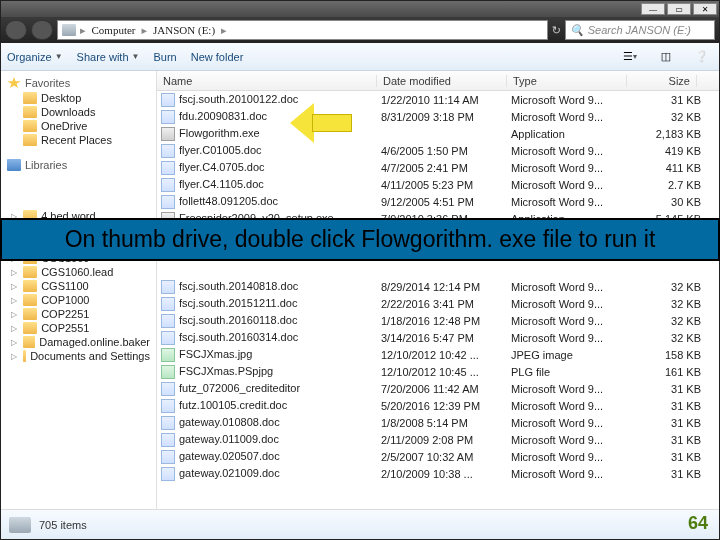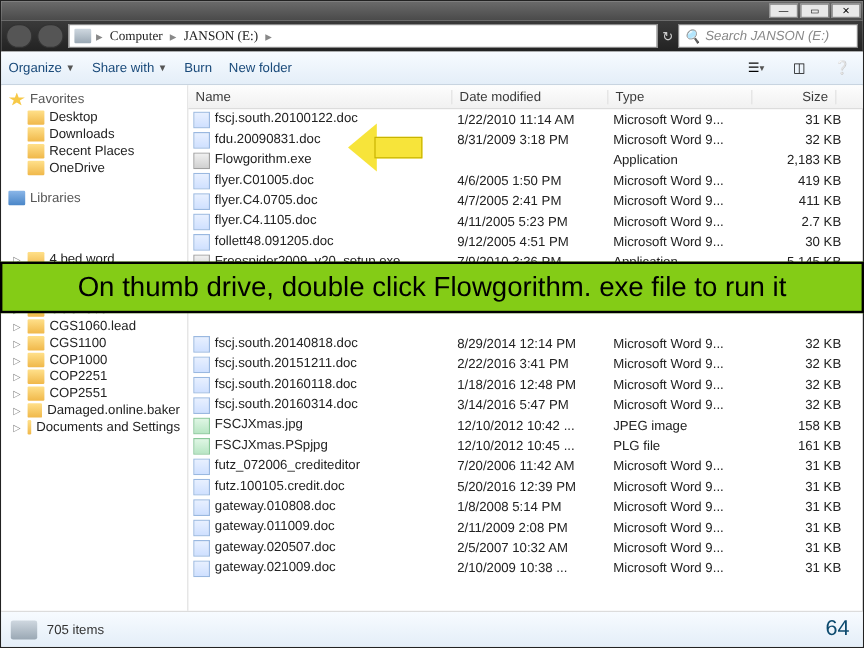--- a/index.html
+++ b/index.html
@@ -37,25 +37,25 @@
 .rows { flex: 1; overflow: hidden; }
 .row { height: 17px; display: flex; align-items: center; padding-left: 4px; }
 .row .cell { white-space: nowrap; overflow: hidden; color: #222; }
 .row .c-name { display: flex; align-items: flex-start; gap: 4px; }
 .fi { width: 14px; height: 14px; display: inline-block; background: #eef; border: 1px solid #bcd; }
 .fi.doc { background: linear-gradient(#e8f0ff,#cfe0ff); border-color: #9ab8e0; }
 .fi.exe { background: linear-gradient(#f0f0f0,#d0d0d0); border-color: #a0a0a0; }
 .fi.img { background: linear-gradient(#dff6e4,#b8e6c4); border-color: #8ac89a; }
 .status { height: 30px; border-top: 1px solid #dcdcdc; background: linear-gradient(#f7fbff,#e4eef8); display: flex; align-items: center; padding: 12px 8px; gap: 8px; color: #333; }
 .status .drvico { width: 22px; height: 16px; background: linear-gradient(#cfd8e0,#9aa8b4); border-radius: 2px; }
-.overlay-callout { position: absolute; left: 0; top: 218px; width: 720px; background: #84cc16; border: 2px solid #000; padding: 6px 8px; font-size: 23px; text-align: center; }
+.overlay-callout { position: absolute; left: 0; top: 218px; width: 720px; background: #0369a1; border: 2px solid #000; padding: 6px 8px; font-size: 23px; text-align: center; }
 .arrow { position: absolute; left: 290px; top: 103px; width: 62px; height: 40px; }
 .arrow .shaft { position: absolute; left: 22px; top: 11px; width: 40px; height: 18px; background: #f7e43a; border: 1px solid #c8b400; }
 .arrow .head { position: absolute; left: 0; top: 0; width: 0; height: 0; border-top: 20px solid transparent; border-bottom: 20px solid transparent; border-right: 24px solid #f7e43a; }
-.pagenum { position: absolute; right: 12px; bottom: 6px; font-size: 18px; color: #0c4a6e; }
+.pagenum { position: absolute; right: 12px; bottom: 6px; font-size: 18px; color: #4d7c0f; font-weight: bold; }
 .tri { font-size: 8px; color: #555; }
 </style>
 </head>
 <body>
 
 <div class="window">
 
   <div class="titlebar">
     <div class="winbtn">—</div>
     <div class="winbtn">▭</div>
@@ -107,25 +107,25 @@
           <div class="sb-item">
             <span class="sb-icon ic-folder"></span>
             <span>Desktop</span>
           </div>
           <div class="sb-item">
             <span class="sb-icon ic-folder"></span>
             <span>Downloads</span>
           </div>
           <div class="sb-item">
             <span class="sb-icon ic-folder"></span>
+            <span>OneDrive</span>
+          </div>
+          <div class="sb-item">
+            <span class="sb-icon ic-folder"></span>
             <span>Recent Places</span>
-          </div>
-          <div class="sb-item">
-            <span class="sb-icon ic-folder"></span>
-            <span>OneDrive</span>
           </div>
         </div>
       <div style="height:10px"></div>
       <div class="sb-group header">
         <span class="sb-icon ic-lib"></span>
         <span>Libraries</span>
       </div>
       <div style="height:36px"></div>
       <div id="sb-tree">
           <div class="sb-item">

